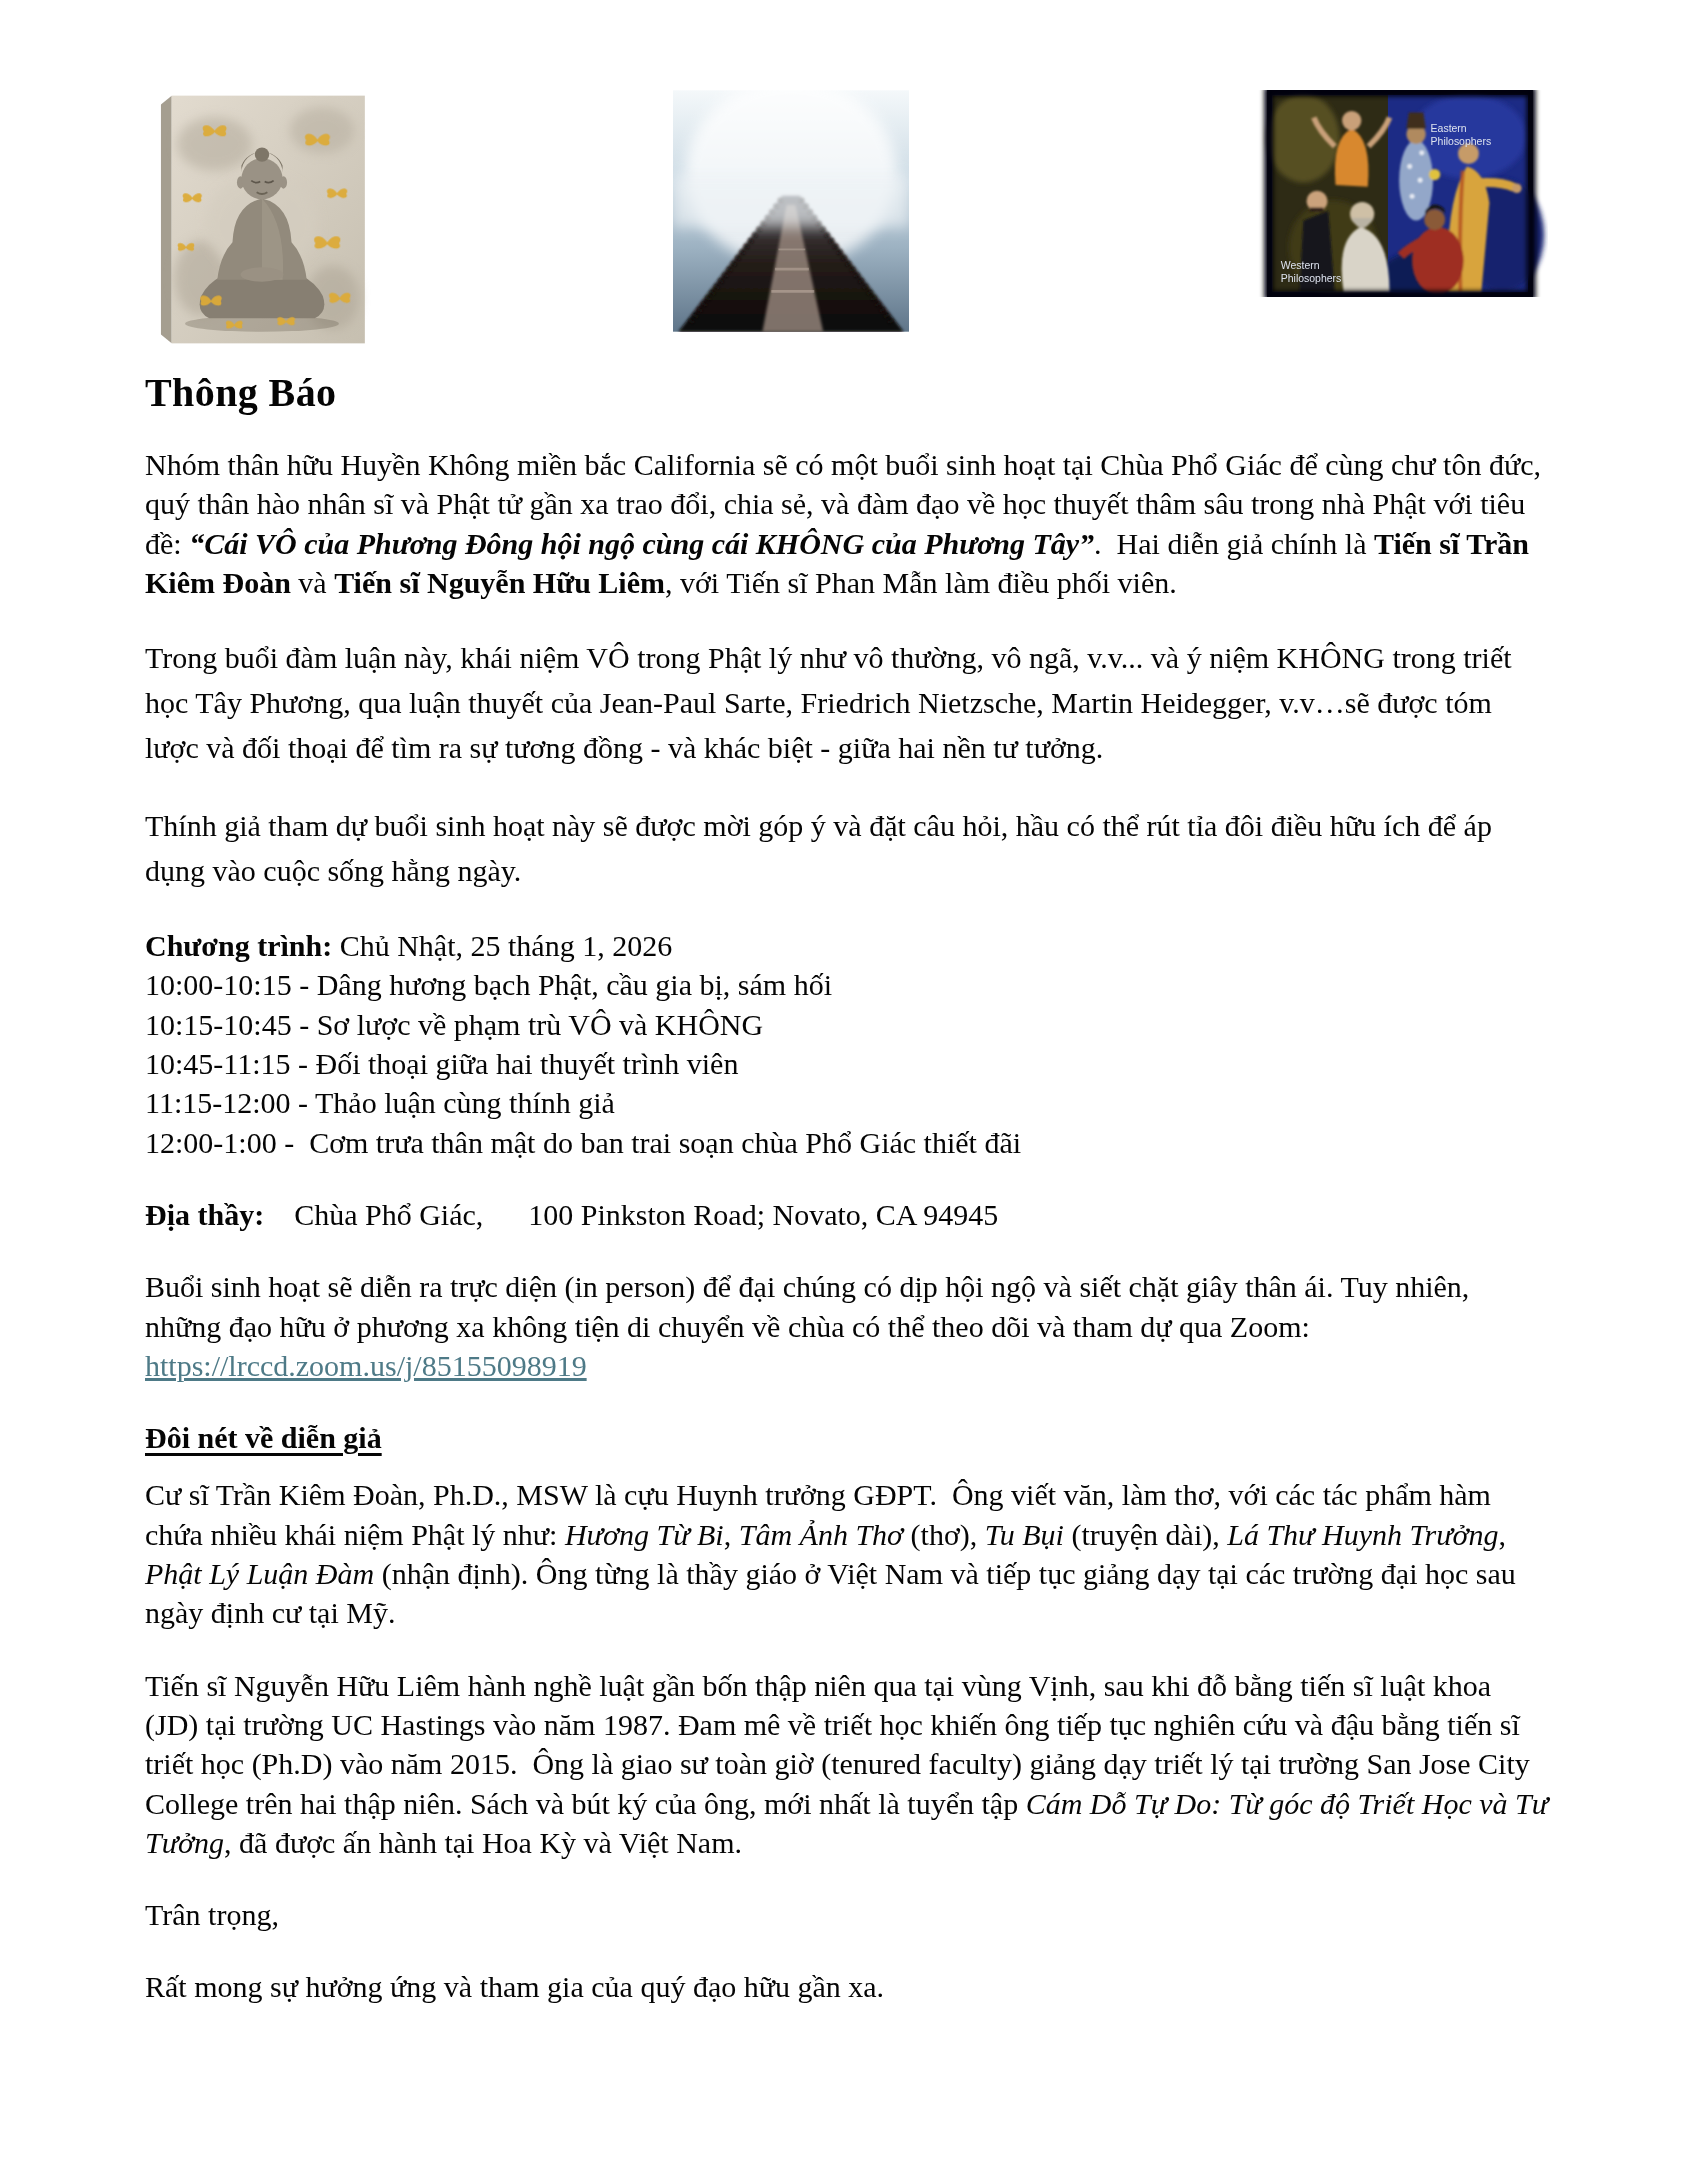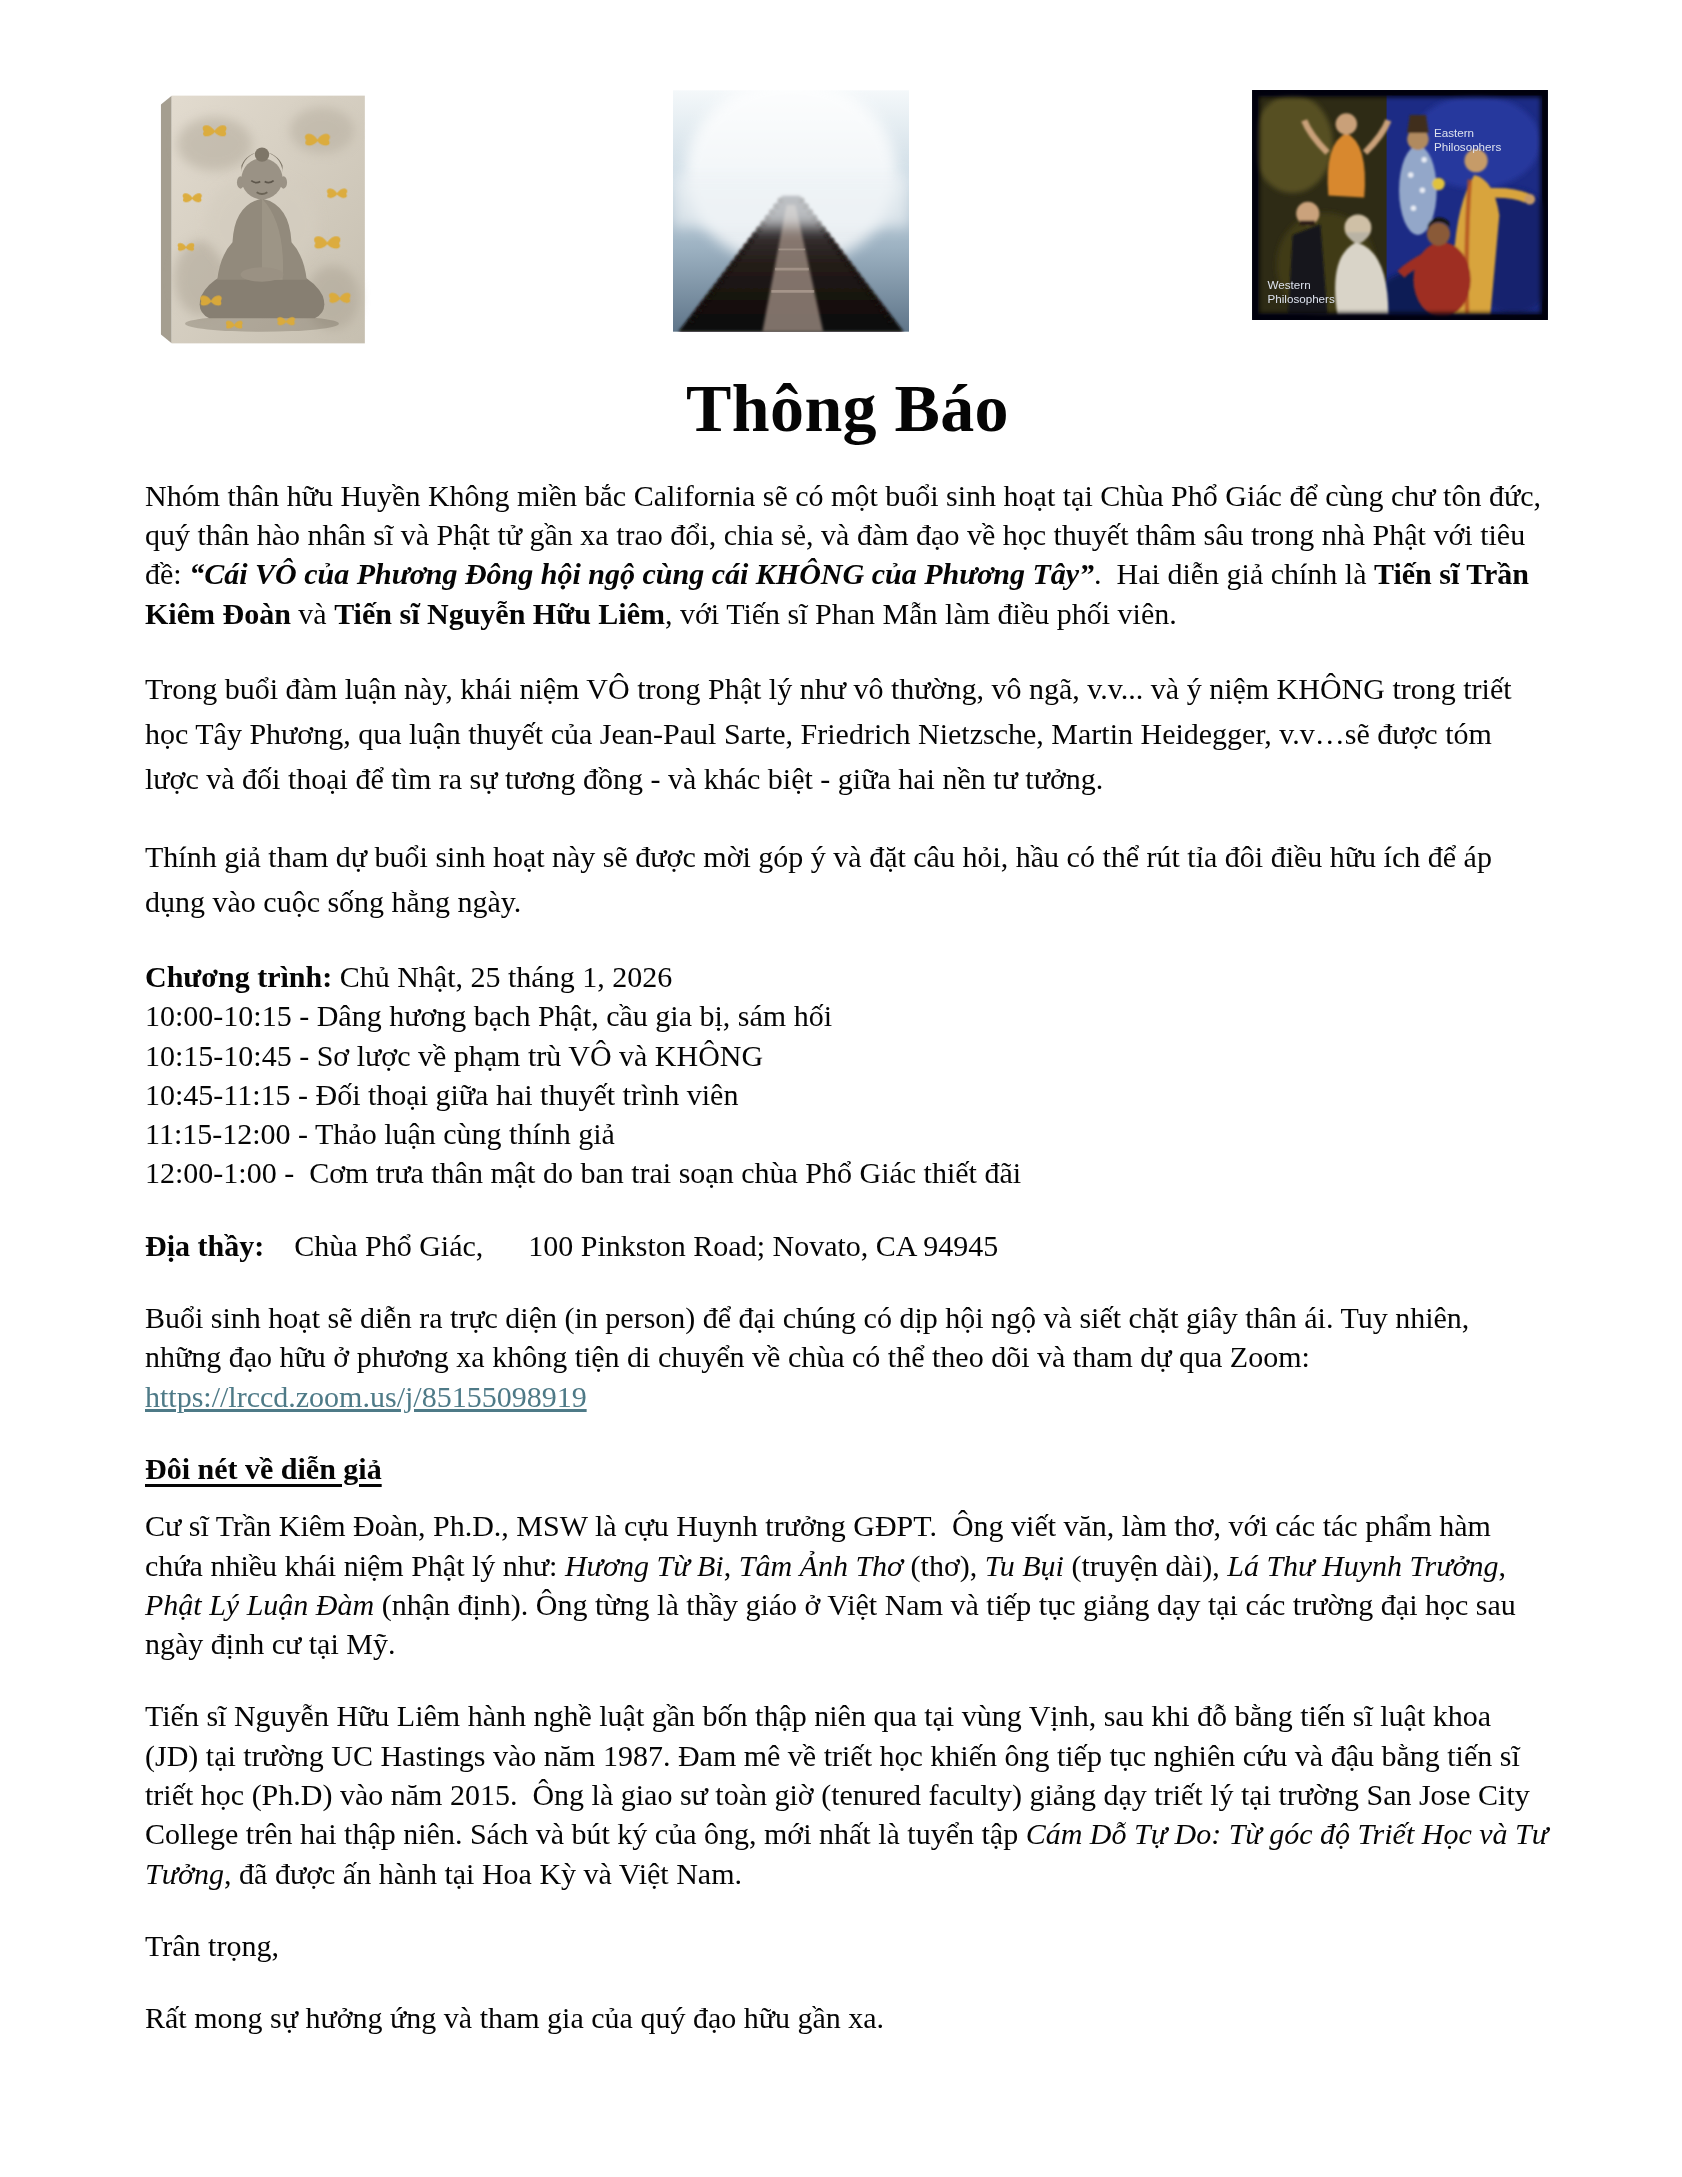--- a/index.html
+++ b/index.html
@@ -6,25 +6,25 @@
   body{
     width:1683px;height:2177px;overflow:hidden;background:#ffffff;
     font-family:"Liberation Serif","DejaVu Serif",serif;color:#050505;
   }
   .doc{padding:90px 133px 0 145px;}
   
   .images-row{position:relative;height:265px;}
   .images-row figure{position:absolute;margin:0;top:0;}
   .fig-buddha{left:7.2px;top:4.5px;width:220px;height:259px;}
   .fig-pier{left:528px;top:2.7px;width:236px;height:242px;}
-  .fig-phil{left:1107px;top:5.4px;width:296px;height:230px;}
+  .fig-phil{left:1107px;top:5.4px;width:296px;height:207px;}
   .images-row svg{display:block;width:100%;height:100%;}
   
   h1{
-    text-align:center;font-size:68px;font-weight:bold;line-height:1.1;
+    text-align:left;font-size:40px;font-weight:bold;line-height:1.1;
     margin:16px 0 30px 0;letter-spacing:0.4px;
   }
   
   .block{
     font-size:30px;line-height:1.31;margin:0 0 33px 0;
     white-space:pre-wrap;
   }
   .block.loose{line-height:1.5;}
   .block.heading{margin-bottom:18px;}
   .block .line{display:block;}

